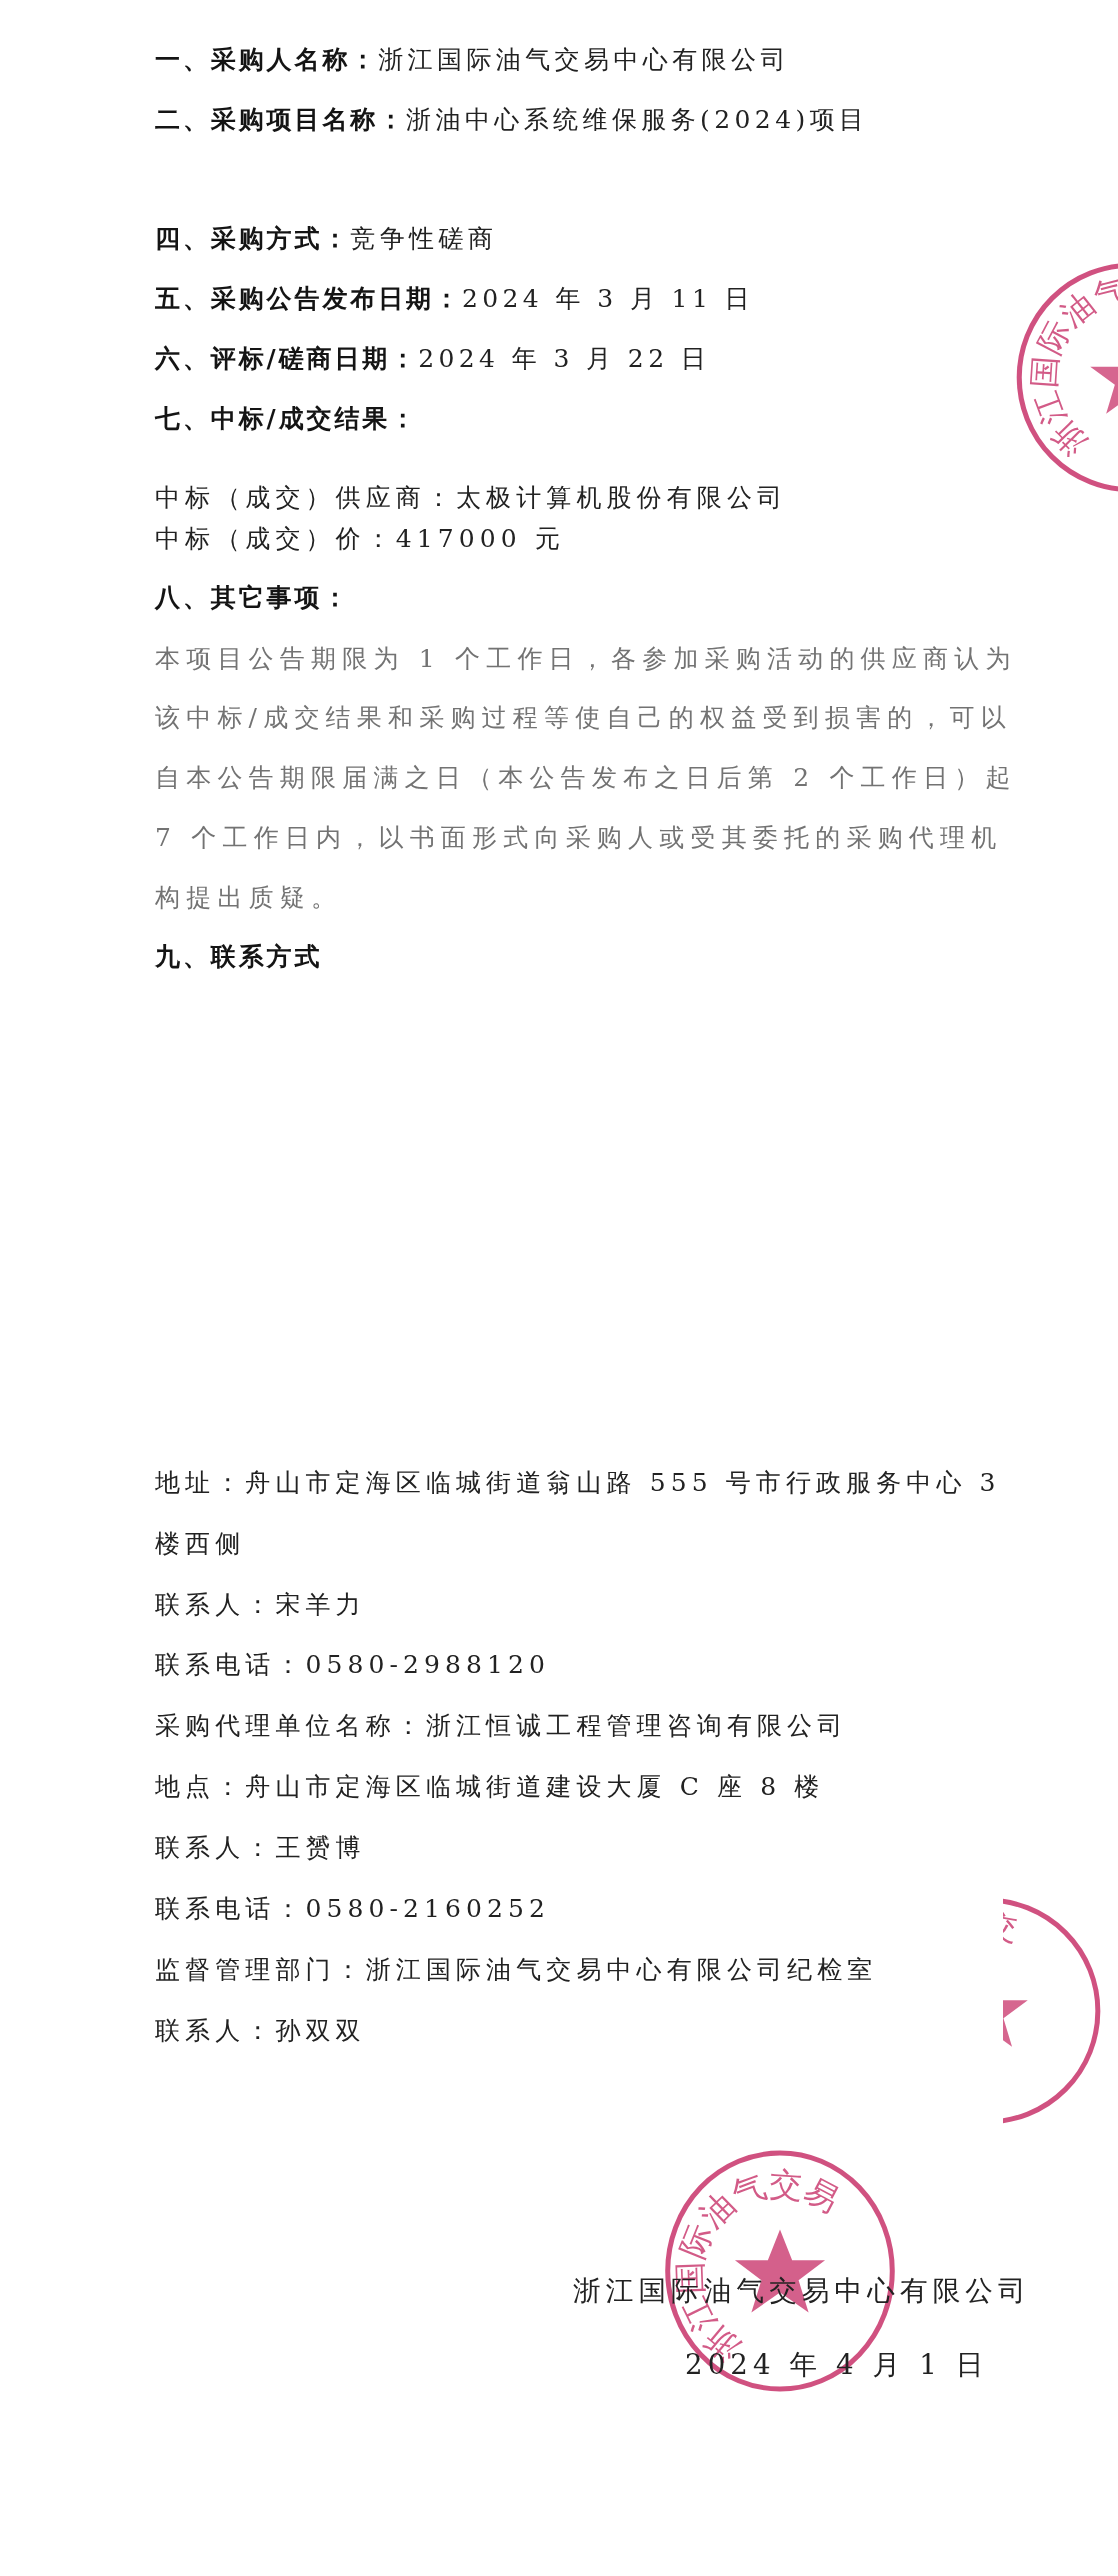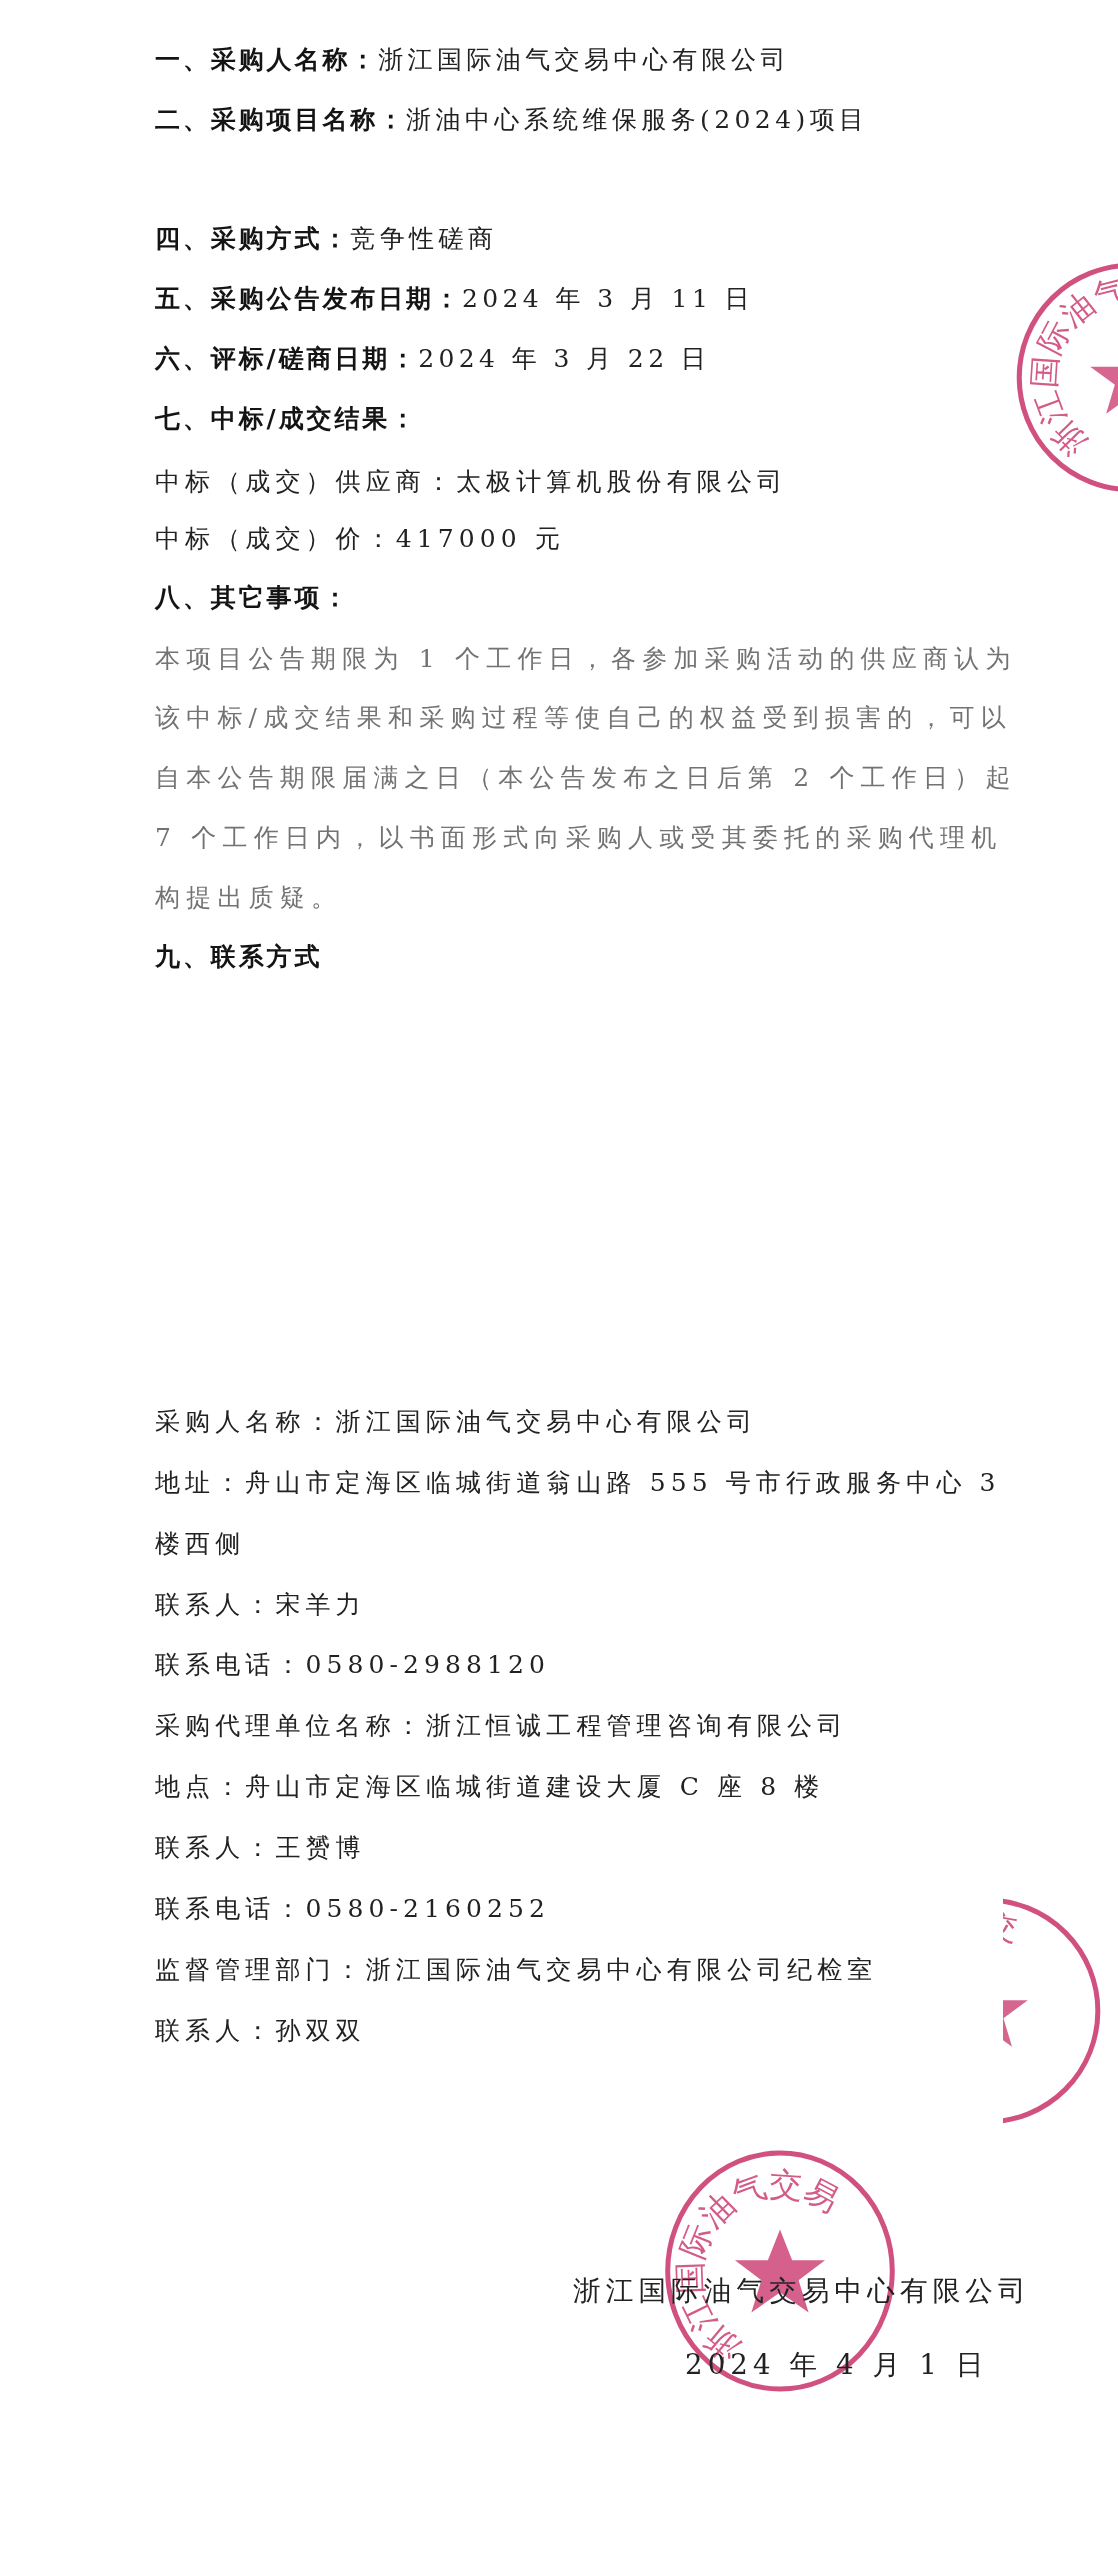--- a/index.html
+++ b/index.html
@@ -37,41 +37,40 @@
   <div class="row" style="top:281px">
     <span class="label">五、采购公告发布日期：</span><span class="value">2024 年 3 月 11 日</span>
   </div>
   <div class="row" style="top:341px">
     <span class="label">六、评标/磋商日期：</span><span class="value">2024 年 3 月 22 日</span>
   </div>
   <div class="row" style="top:401px">
     <span class="label">七、中标/成交结果：</span><span class="value"></span>
   </div>
 
-  <div class="row plain" style="top:464px">
+  <div class="row plain" style="top:480px">
     <span>中标（成交）供应商：</span><span>太极计算机股份有限公司</span>
   </div>
   <div class="row plain" style="top:521px">
     <span>中标（成交）价：</span><span>417000 元</span>
   </div>
 
   <div class="row" style="top:580px">
     <span class="label">八、其它事项：</span>
   </div>
   <div class="row para" style="top:641px">本项目公告期限为 1 个工作日，各参加采购活动的供应商认为</div>
   <div class="row para" style="top:700px">该中标/成交结果和采购过程等使自己的权益受到损害的，可以</div>
   <div class="row para" style="top:760px">自本公告期限届满之日（本公告发布之日后第 2 个工作日）起</div>
   <div class="row para" style="top:820px">7 个工作日内，以书面形式向采购人或受其委托的采购代理机</div>
   <div class="row para" style="top:880px">构提出质疑。</div>
 
   <div class="row" style="top:939px">
     <span class="label">九、联系方式</span>
   </div>
 
-  <div class="row plain" style="top:1404px">采购人名称：浙江国际油气交易中心有限公司</div>
   <div class="row plain" style="top:1465px">地址：舟山市定海区临城街道翁山路 555 号市行政服务中心 3</div>
   <div class="row plain" style="top:1526px">楼西侧</div>
   <div class="row plain" style="top:1587px">联系人：宋羊力</div>
   <div class="row plain" style="top:1647px">联系电话：0580-2988120</div>
   <div class="row plain" style="top:1708px">采购代理单位名称：浙江恒诚工程管理咨询有限公司</div>
   <div class="row plain" style="top:1769px">地点：舟山市定海区临城街道建设大厦 C 座 8 楼</div>
   <div class="row plain" style="top:1830px">联系人：王赟博</div>
   <div class="row plain" style="top:1891px">联系电话：0580-2160252</div>
   <div class="row plain" style="top:1952px">监督管理部门：浙江国际油气交易中心有限公司纪检室</div>
   <div class="row plain" style="top:2013px">联系人：孙双双</div>

